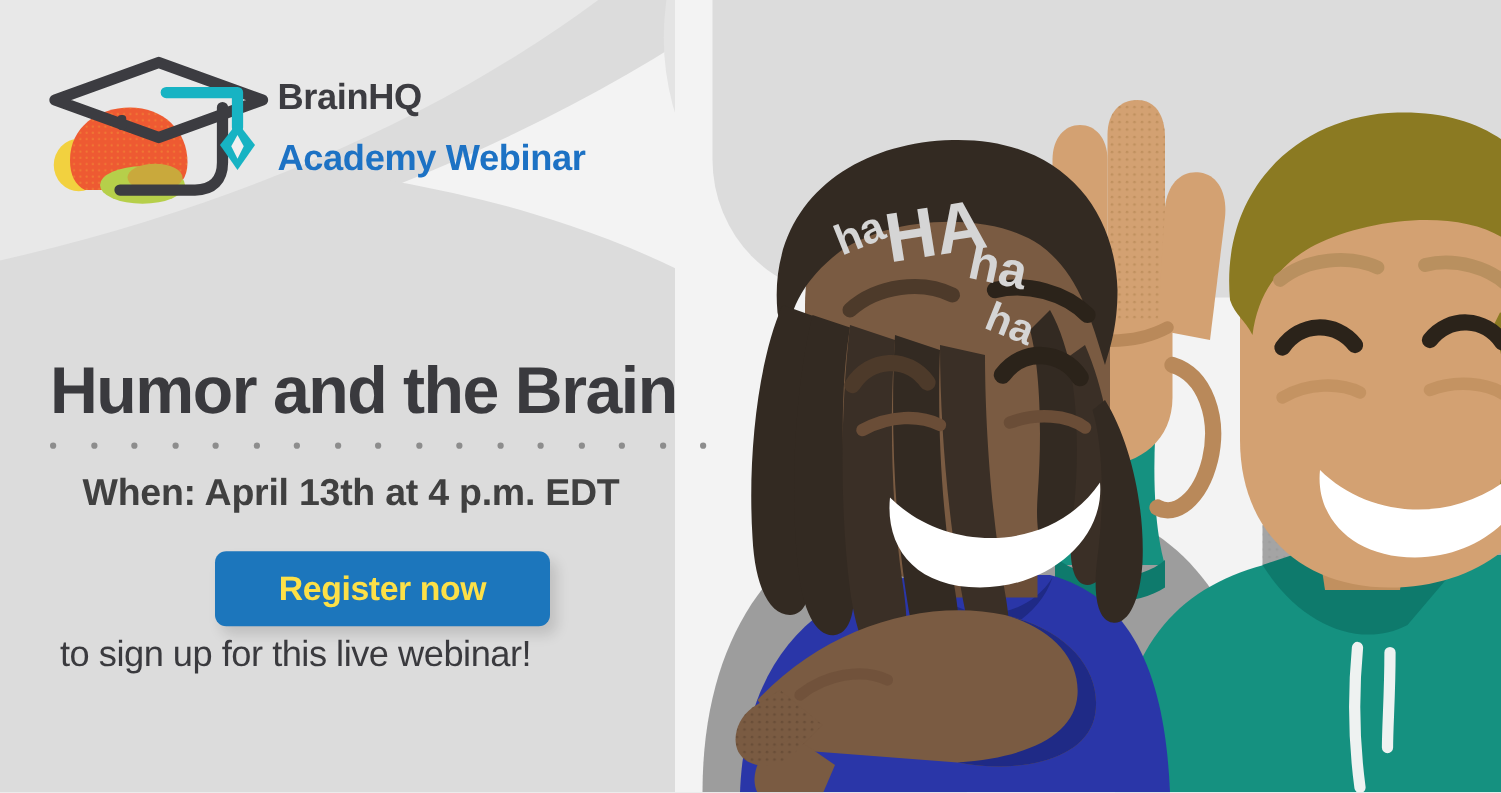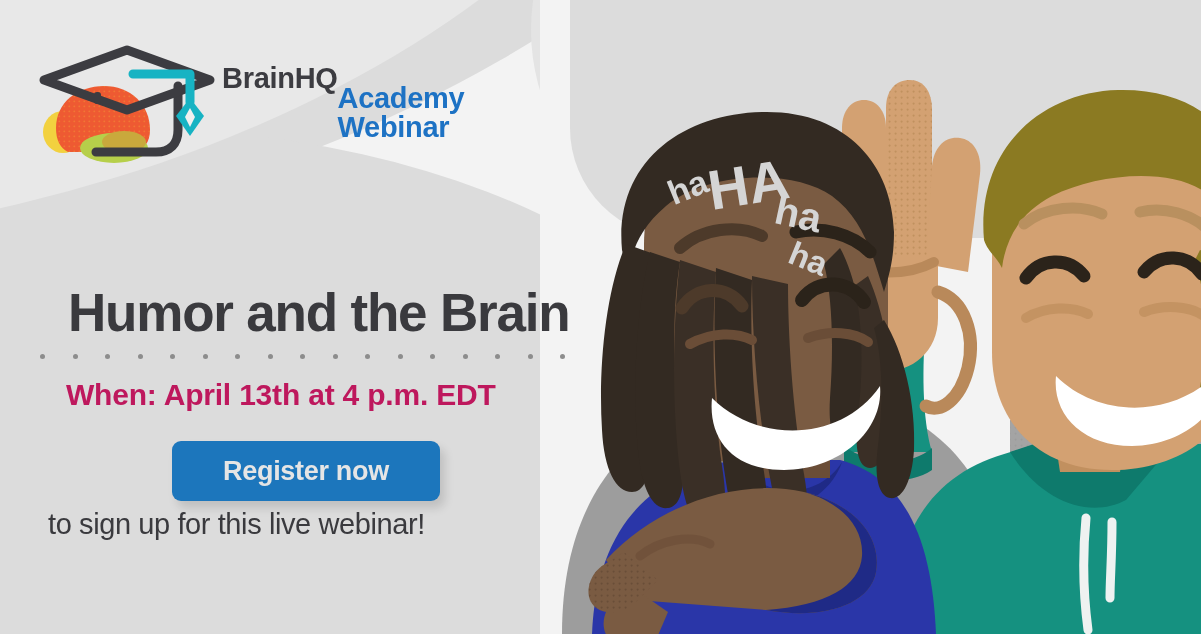--- a/index.html
+++ b/index.html
@@ -52,53 +52,53 @@
     border-radius:50%;
   }
 
   
   .logo-block {
     position:absolute; left:38px; top:40px;
     width:440px; height:125px;
     display:flex; align-items:center; gap:6px;
   }
   .logo-mark { position:relative; width:178px; height:125px; flex:none; }
-  .logo-text { display:flex; flex-direction:row; justify-content:center; line-height:1.0; }
+  .logo-text { display:flex; flex-direction:column; justify-content:center; line-height:1.0; }
   .logo-line1 {
     font-size:29px; font-weight:bold; color:#3c3c41;
     letter-spacing:-0.3px;
   }
   .logo-line2 {
     font-size:29px; font-weight:bold; color:#1d72c4;
     letter-spacing:-0.3px; margin-top:20px;
   }
 
   
   .headline {
     position:absolute; left:40px; top:282px;
     font-size:53px; font-weight:bold; color:#3a3a3e;
-    letter-spacing:-1.2px; white-space:nowrap;margin-left:28px;
+    letter-spacing:-1.2px; white-space:nowrap;
   }
   .dot-divider {
     position:absolute; left:40px; top:350px;
     width:525px; height:12px;
     display:flex; justify-content:space-between; align-items:center;
   }
   .dot { width:5px; height:5px; border-radius:50%; background:#8d8d8d; flex:none; }
   .when-line {
     position:absolute; left:66px; top:378px;
-    font-size:30px; font-weight:bold; color:#be185d;
+    font-size:30px; font-weight:bold; color:#404040;
     letter-spacing:-0.2px; white-space:nowrap;
   }
   .register-btn {
     position:absolute; left:172px; top:441px;
     width:268px; height:60px;
     background:#1c76bc;
     border:none; border-radius:9px;
-    color:#e5e5e5; font-family:"Liberation Sans", sans-serif;
+    color:#fde047; font-family:"Liberation Sans", sans-serif;
     font-size:27px; font-weight:bold; letter-spacing:-0.3px;
     cursor:pointer;
     box-shadow:5px 7px 10px rgba(0,0,0,0.13);
   }
   .signup-line {
     position:absolute; left:48px; top:508px;
     font-size:29px; font-weight:normal; color:#3a3a3e;
     letter-spacing:-0.4px; white-space:nowrap;
   }
 

